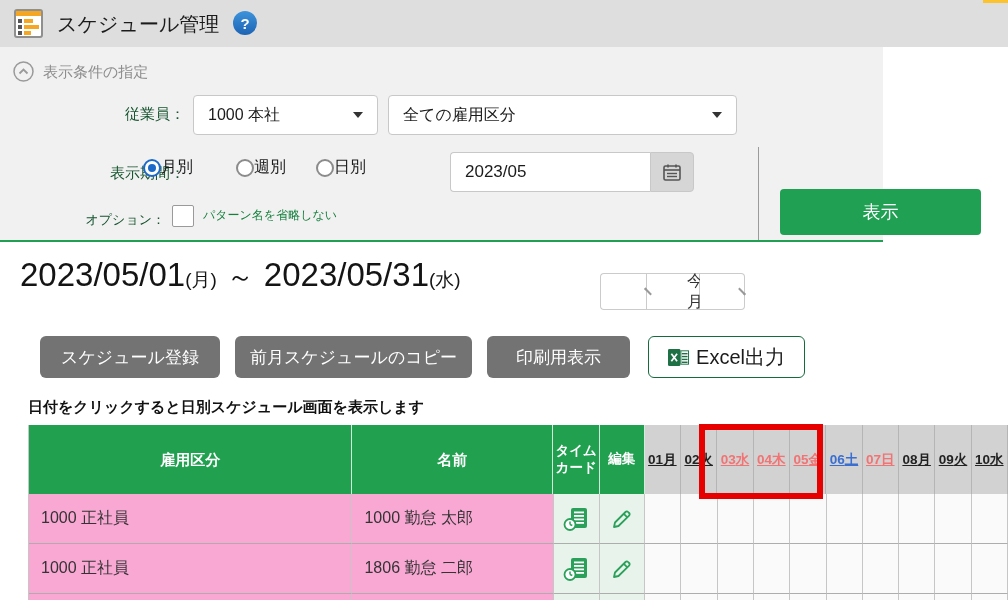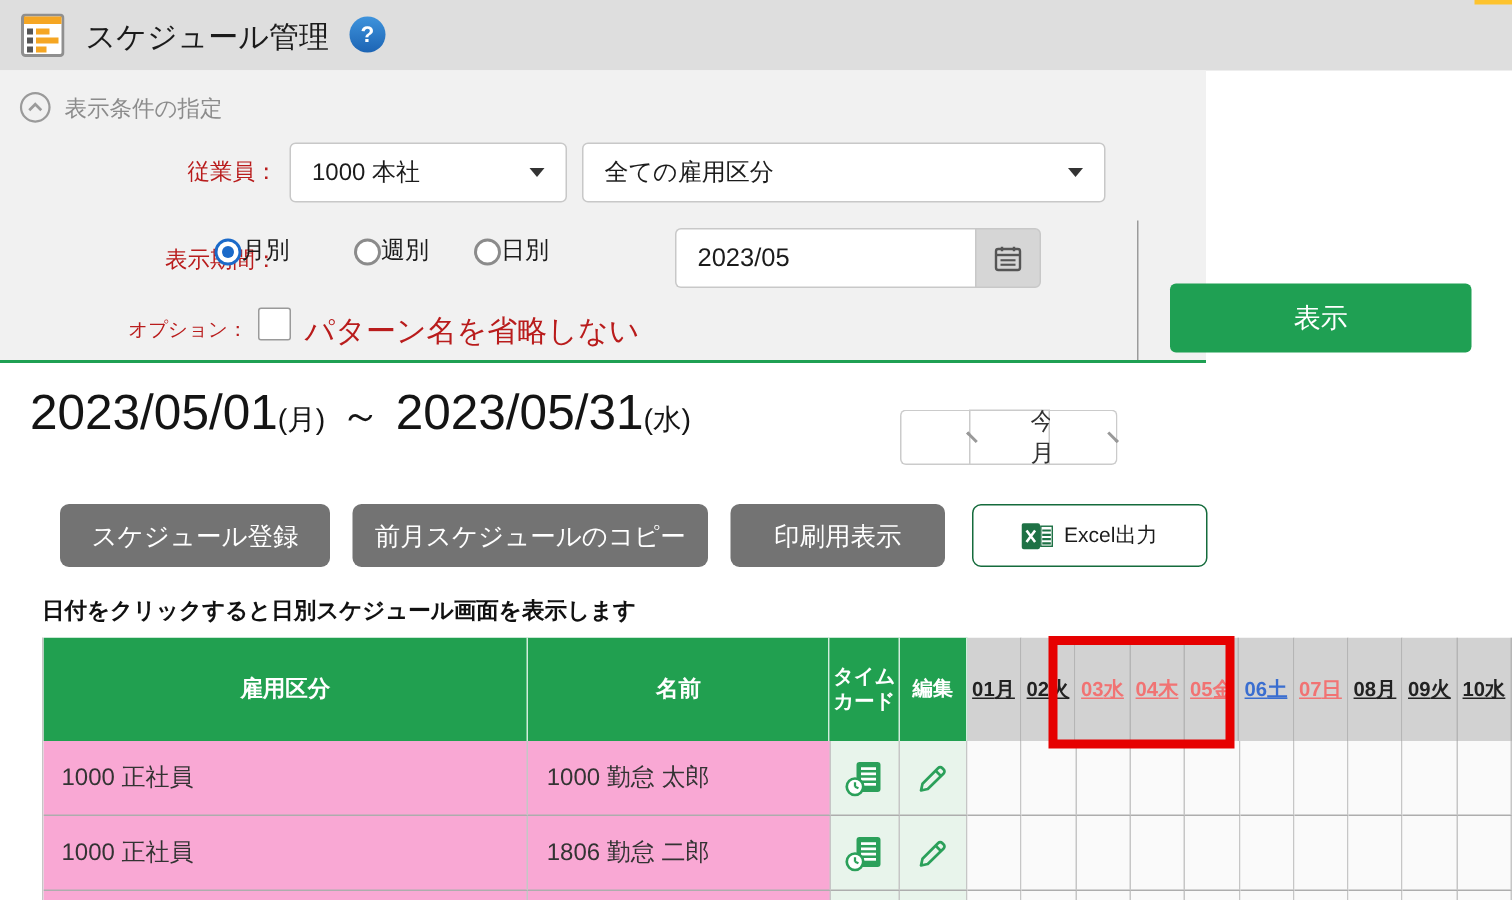--- a/index.html
+++ b/index.html
@@ -9,25 +9,25 @@
   
   .header { position:absolute; left:0; top:0; width:1008px; height:47px; background:#dedede; }
   .top-accent { position:absolute; right:0; top:0; width:25px; height:3px; background:#fdc32e; }
   .app-icon { position:absolute; left:14px; top:9px; width:29px; height:29px; }
   .app-title { position:absolute; left:57px; top:11px; font-size:20px; color:#1b1b1b; }
   .help-icon { position:absolute; left:233px; top:11px; width:24px; height:24px; border-radius:50%;
     background:linear-gradient(180deg,#3e93dc,#1c64b4); color:#fff; font-weight:bold; font-size:15px;
     display:flex; align-items:center; justify-content:center; cursor:pointer; }
 
   
-  .filter { position:absolute; left:0; top:47px; width:804px; height:195px; background:#f1f1f1;
+  .filter { position:absolute; left:0; top:47px; width:883px; height:195px; background:#f1f1f1;
     border-bottom:2px solid #1fa053; }
   .collapse-icon { position:absolute; left:13px; top:14px; width:21px; height:21px; }
   .section-title { position:absolute; left:43px; top:16px; font-size:15px; color:#8c8c8c; }
-  .flabel { position:absolute; text-align:right; color:#b91c1c; font-size:15px; }
+  .flabel { position:absolute; text-align:right; color:#14532d; font-size:15px; }
   .lab-emp { left:60px; top:58px; width:125px; }
   .lab-period { left:60px; top:117px; width:125px; }
   .lab-option { left:40px; top:164px; width:125px; font-size:13px; }
   .select-box { position:absolute; height:40px; background:#fff; border:1px solid #c8c8c8; border-radius:4px;
     display:flex; align-items:center; padding:0 14px; font-size:16px; color:#1b1b1b; cursor:pointer; }
   .sel-office { left:193px; top:48px; width:185px; }
   .sel-employment { left:388px; top:48px; width:349px; }
   .select-box .caret { margin-left:auto; width:0; height:0; border-left:5px solid transparent;
     border-right:5px solid transparent; border-top:6px solid #333; }
   .radio-item { position:absolute; top:110px; display:flex; align-items:center; gap:0; font-size:16px; color:#1b1b1b; cursor:pointer; }
@@ -35,21 +35,21 @@
   .radio-dot { width:18px; height:18px; border-radius:50%; border:2px solid #8b8b8b; background:#fff; position:relative; }
   .radio-dot.sel { border-color:#1b6ac9; }
   .radio-dot.sel::after { content:""; position:absolute; left:3px; top:3px; width:8px; height:8px; border-radius:50%; background:#1b6ac9; }
   .month-input { position:absolute; left:450px; top:105px; width:200px; height:40px; background:#fff;
     border:1px solid #c8c8c8; border-right:none; border-radius:4px 0 0 4px; font-size:17px; color:#1b1b1b;
     padding:0 14px; font-family:"Liberation Sans", sans-serif; }
   .cal-btn { position:absolute; left:650px; top:105px; width:44px; height:40px; background:#d6d6d6;
     border:1px solid #c8c8c8; border-radius:0 4px 4px 0; display:flex; align-items:center; justify-content:center; cursor:pointer; }
   .checkbox { position:absolute; left:172px; top:158px; width:22px; height:22px; background:#fff;
     border:1px solid #9a9a9a; border-radius:2px; cursor:pointer; }
-  .chk-label { position:absolute; left:203px; top:160px; font-size:20px; color:#b91c1c; }
+  .chk-label { position:absolute; left:203px; top:160px; font-size:12px; color:#15803d; }
   .v-divider { position:absolute; left:758px; top:100px; width:1px; height:93px; background:#9b9b9b; }
   .display-btn { position:absolute; left:780px; top:142px; width:201px; height:46px; background:#1fa053;
     border:none; border-radius:4px; color:#fff; font-size:18px; cursor:pointer; font-family:"Liberation Sans", sans-serif; }
 
   
   .range-line { position:absolute; left:20px; top:256px; display:flex; align-items:baseline; color:#141414; }
   .range-date { font-size:33px; }
   .range-dow { font-size:19px; }
   .range-tilde { font-size:27px; margin:0 10px; }
   .month-nav { position:absolute; left:600px; top:273px; height:37px; display:flex; }
@@ -62,21 +62,21 @@
   .chev-l { transform:rotate(-45deg); margin-left:4px; }
   .chev-r { transform:rotate(135deg); margin-right:4px; }
 
   
   .act-btn { position:absolute; top:336px; height:42px; border:none; border-radius:6px; background:#737373;
     color:#fff; font-size:17px; cursor:pointer; font-family:"Liberation Sans", sans-serif; }
   .btn-register { left:40px; width:180px; }
   .btn-copy { left:235px; width:237px; }
   .btn-print { left:487px; width:143px; }
   .btn-excel { left:648px; top:336px; position:absolute; width:157px; height:42px; background:#fff;
-    border:1px solid #156b3c; border-radius:6px; color:#1b1b1b; font-size:14px; cursor:pointer;
+    border:1px solid #156b3c; border-radius:6px; color:#1b1b1b; font-size:20px; cursor:pointer;
     display:flex; align-items:center; justify-content:center; gap:7px; font-family:"Liberation Sans", sans-serif; }
 
   .hint { position:absolute; left:28px; top:398px; font-size:15px; font-weight:bold; color:#111; }
 
   
   .sched-table { position:absolute; left:28px; top:425px; width:980px; height:175px; overflow:hidden;
     border-left:1px solid #c6c6c6; }
   .t-row { display:flex; }
   .th { background:#21a050; color:#fff; font-weight:bold; font-size:15px; display:flex; flex-direction:column;
     align-items:center; justify-content:center; height:69px; border-right:1px solid rgba(255,255,255,.8); line-height:1.2; }

